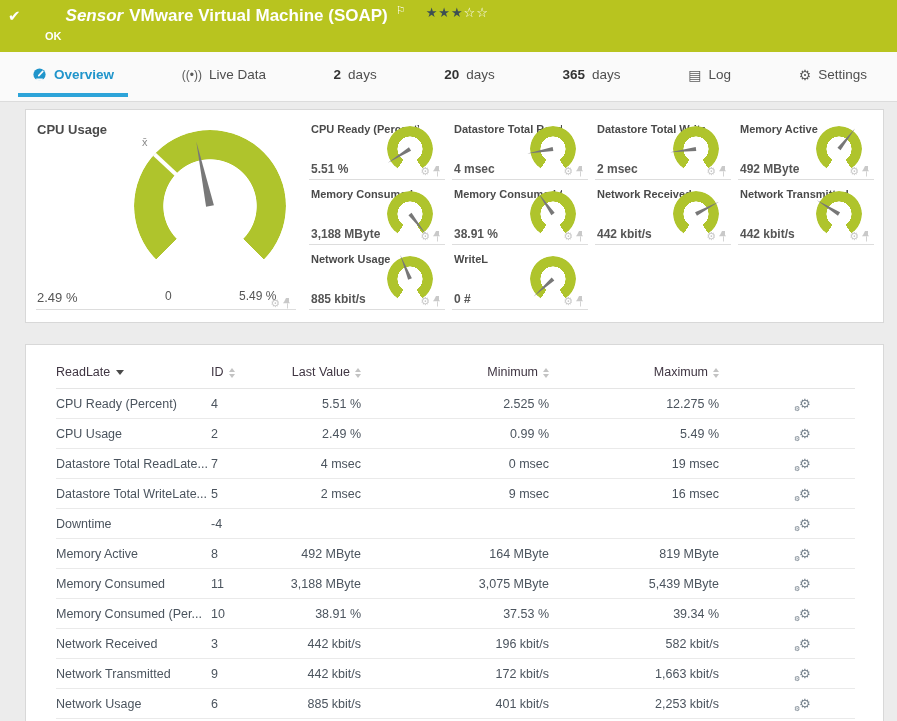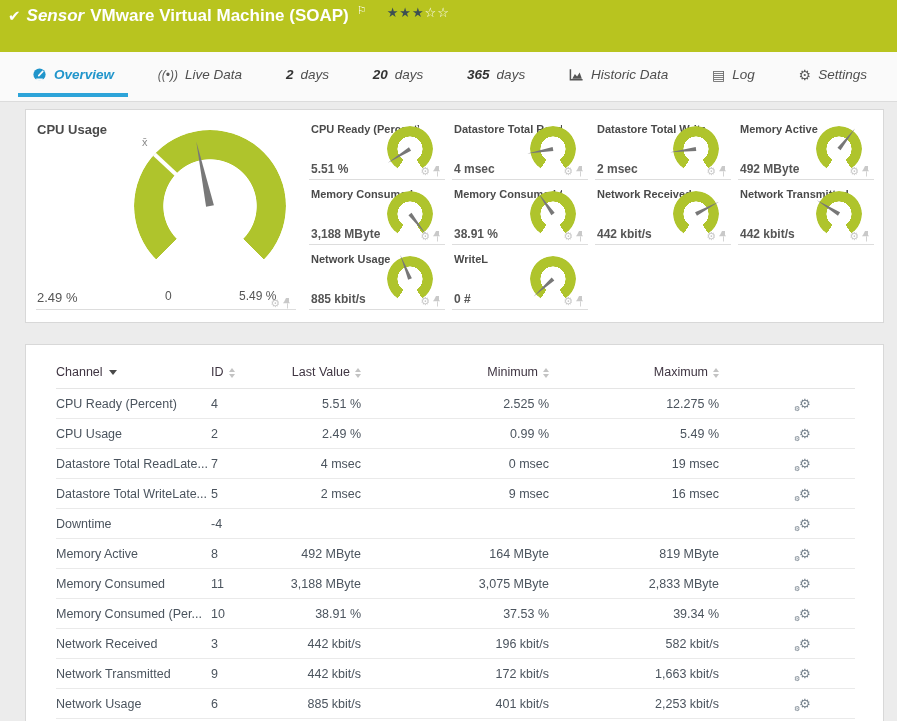--- a/index.html
+++ b/index.html
@@ -3,31 +3,31 @@
 <meta charset="utf-8">
 <style>
   * { margin:0; padding:0; box-sizing:border-box; }
   html,body { width:897px; height:721px; overflow:hidden;
     font-family:"Liberation Sans","DejaVu Sans",sans-serif; background:#ececec; }
 
   
   .topbar { height:52px; background:#b8c41f; color:#fff; padding:6px 10px 0 8px; }
   .topbar-line1 { display:flex; align-items:flex-start; gap:6px; }
   .check { font-size:15px; font-weight:bold; margin-top:1px; }
-  .sensor-kind { font-style:italic; font-size:17px; font-weight:bold; }
+  .sensor-kind { font-style:italic; font-size:17px; font-weight:bold;margin-left:39px; }
   .sensor-title { font-size:17px; font-weight:bold; }
   .flag { font-size:11px; margin-left:2px; margin-top:-2px; }
   .stars { margin-left:14px; font-size:13px; letter-spacing:1px; margin-top:-1px; }
   .stars .full { color:#3d4f52; }
   .stars .empty { color:#ffffff; }
   .status-ok { font-size:11px; font-weight:bold; margin:4px 0 0 37px; }
 
   
   .tabbar { height:50px; background:#fafafa; border-bottom:1px solid #dcdcdc;
-    display:flex; align-items:center; justify-content:space-between; padding:0 30px 4px 32px;font-style:italic; }
+    display:flex; align-items:center; justify-content:space-between; padding:0 30px 4px 32px; }
   .tab { height:100%; display:flex; align-items:center; gap:7px; position:relative;
     font-size:13.5px; color:#4f4f4f; cursor:pointer; white-space:nowrap; }
   .tab .num { font-weight:bold; color:#333; }
   .tab.active { color:#2095cb; font-weight:bold; }
   .tab.active::after { content:""; position:absolute; left:-14px; right:-14px; bottom:0;
     height:4px; background:#2da4d9; }
   .tab-ic { display:inline-flex; align-items:center; }
   .txt-ic { font-size:12px; color:#5a5a5a; }
 
   
@@ -99,20 +99,21 @@
 <body>
 
 <div class="topbar">
   <div class="topbar-line1">
     <span class="check">✔</span>
     <span class="sensor-kind">Sensor</span>
     <span class="sensor-title">VMware Virtual Machine (SOAP)</span>
     <span class="flag">⚐</span>
     <span class="stars"><span class="full">★★★</span><span class="empty">☆☆</span></span>
   </div>
+  <div class="status-ok">OK</div>
 </div>
 
 <div class="tabbar">
   <div class="tab active">
     <span class="tab-ic">
       <svg width="15" height="15" viewBox="0 0 16 16">
           <circle cx="8" cy="8" r="6.5" fill="#2095cb"></circle>
           <path d="M7.2 9.2 L11.5 4.6" stroke="#fafafa" stroke-width="1.8" stroke-linecap="round"></path>
           <path d="M4.5 13.5 h7" stroke="#fafafa" stroke-width="2.5"></path>
         </svg>
@@ -127,29 +128,20 @@
     <span class="num">2</span>
     <span>days</span>
   </div>
   <div class="tab">
     <span class="num">20</span>
     <span>days</span>
   </div>
   <div class="tab">
     <span class="num">365</span>
     <span>days</span>
-  </div>
-  <div class="tab">
-    <span class="tab-ic">
-      <svg width="15" height="15" viewBox="0 0 16 16">
-          <path d="M1.5 2.5 v11 h13" fill="none" stroke="#555" stroke-width="1.6"></path>
-          <path d="M3.5 12.5 l2.8-5 2.3 2.7 2.8-4.4 2.3 6.7z" fill="#555"></path>
-        </svg>
-    </span>
-    <span>Historic Data</span>
   </div>
   <div class="tab">
     <span class="tab-ic txt-ic" style="font-size:14px">▤</span>
     <span>Log</span>
   </div>
   <div class="tab">
     <span class="tab-ic txt-ic" style="font-size:14px">⚙</span>
     <span>Settings</span>
   </div>
 </div>
@@ -326,21 +318,21 @@
           </svg>
         </div>
       </div>
     </div>
 </div>
 
 <div class="table-card">
   <table>
     <thead>
       <tr>
-        <th class="col-ch"><span>Channel</span><span class="sort-down"></span></th>
+        <th class="col-ch"><span>ReadLate</span><span class="sort-down"></span></th>
         <th class="col-id"><span>ID</span><span class="sorter">
               <i class="up"></i>
               <i class="dn"></i>
             </span></th>
         <th class="col-last r"><span>Last Value</span><span class="sorter">
               <i class="up"></i>
               <i class="dn"></i>
             </span></th>
         <th class="col-min r"><span>Minimum</span><span class="sorter">
               <i class="up"></i>
@@ -421,21 +413,21 @@
           <td class="col-gear"><span class="row-gear">⚙<span class="small-gear">⚙</span></span></td>
         </tr>
 
         <tr class="data-row">
           <td class="col-ch">
             <span class="cell-txt">Memory Consumed</span>
           </td>
           <td class="col-id">11</td>
           <td class="col-last r">3,188 MByte</td>
           <td class="col-min r">3,075 MByte</td>
-          <td class="col-max r">2,833 MByte</td>
+          <td class="col-max r">5,439 MByte</td>
           <td class="col-gear"><span class="row-gear">⚙<span class="small-gear">⚙</span></span></td>
         </tr>
 
         <tr class="data-row">
           <td class="col-ch">
             <span class="cell-txt">Memory Consumed (Per...</span>
           </td>
           <td class="col-id">10</td>
           <td class="col-last r">38.91 %</td>
           <td class="col-min r">37.53 %</td>

